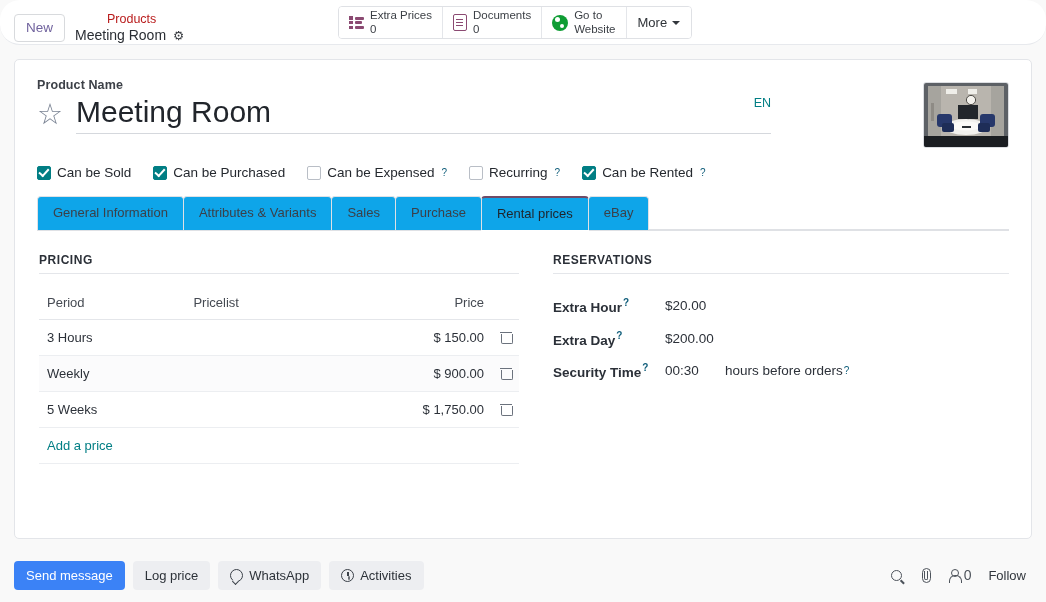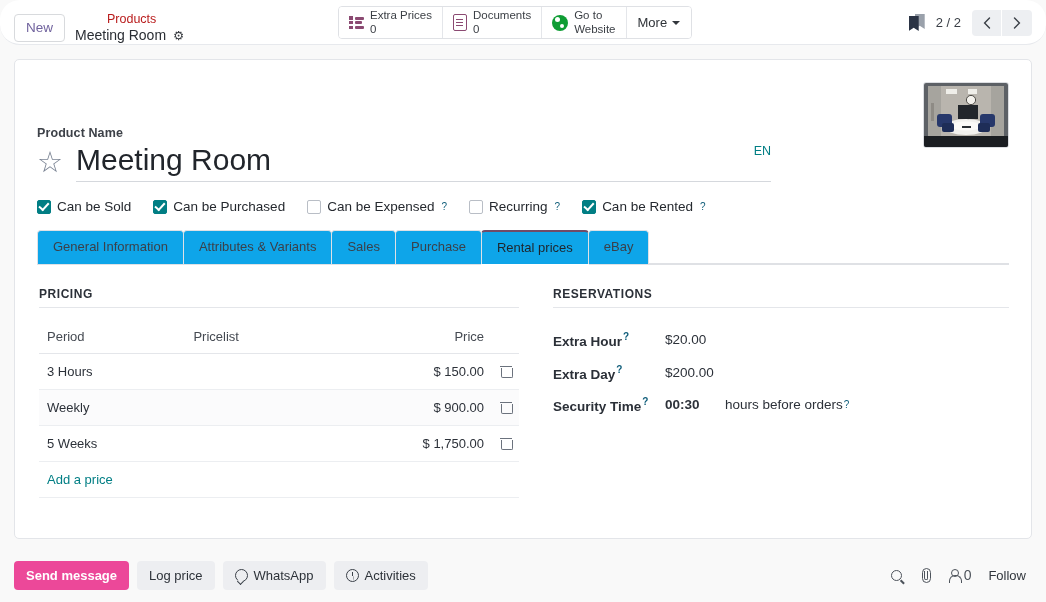--- a/index.html
+++ b/index.html
@@ -119,21 +119,21 @@
     border: 1px solid #e3e5e9;
     border-radius: 5px;
     height: 480px;
     position: relative;
     overflow: hidden;
   }
   .sheet-inner { padding: 18px 22px 0 22px; }
 
   .title-row { display: flex; justify-content: space-between; align-items: flex-start; }
   .title-left { flex: 1; max-width: 760px; }
-  .field-label { font-size: 12.5px; color: #3d4148; margin-bottom: 2px; font-weight: 600; letter-spacing: .1px; margin-top: 48px;}
+  .field-label { font-size: 12.5px; color: #3d4148; margin-bottom: 2px; font-weight: 600; letter-spacing: .1px;}
   .title-line { display: flex; align-items: center; gap: 13px; position: relative; }
   .star-icon { font-size: 29px; color: #7b8494; line-height: 1; cursor: pointer; }
   .title-input-wrap { flex: 1; position: relative; border-bottom: 1px solid #d5d8dd; padding-bottom: 3px; max-width: 695px;}
   .title-input {
     font-size: 30px; color: #21252b; border: none; outline: none; width: 100%;
     font-family: "Liberation Sans", sans-serif; background: transparent; padding: 0; line-height: 1.2;
   }
   .lang-badge { color: #017e84; font-size: 12.5px; cursor: pointer; position: absolute; right: 0; top: 2px; }
   .thumb {
     width: 86px; height: 66px; border: 1px solid #dcdee2; border-radius: 3px;
@@ -203,35 +203,35 @@
     content:""; position:absolute; top:0.5px; left:-0.5px; width:12px; height:1.4px; background:#6b727d;
   }
   .td-del { width: 26px; text-align: right; padding-left: 0 !important; }
   .add-row td { padding: 11px 8px; border-bottom: 1px solid #eceef1; }
   .add-link { color: #017e84; font-size: 13px; cursor: pointer; }
 
   
   .res-field { display: flex; align-items: center; padding: 7px 0 8px 0; }
   .res-label { width: 112px; font-size: 13.5px; color: #2b3038; font-weight: 600; flex-shrink: 0; }
   .res-value { font-size: 13.5px; color: #2c3139; }
-  .res-sec-val { width: 60px; font-weight: bold; }
+  .res-sec-val { width: 60px; }
 
   
   .footer {
     position: absolute; left: 0; right: 0; bottom: 0; height: 54px;
     display: flex; align-items: center; justify-content: space-between;
     padding: 0 14px; background: #f9f9f9;
   }
   .chat-btns { display: flex; gap: 8px; }
   .cbtn {
     font-size: 13px; padding: 7px 12px; border-radius: 4px; border: none; cursor: pointer;
     background: #edeef1; color: #2d3239; display: flex; align-items: center; gap: 6px;
     font-family: "Liberation Sans", sans-serif; font-weight: 400;
   }
-  .cbtn.primary { background: #ec4899; color: #fff; font-weight: 700; }
+  .cbtn.primary { background: #3b82f6; color: #fff; font-weight: 400; }
   .follow-zone { display: flex; align-items: center; gap: 17px; padding-right: 6px; }
   .fz-icon { color: #4d535b; font-size: 14px; cursor: pointer; display: flex; align-items: center; gap: 4px; }
   .follow-link { font-size: 13px; color: #31363d; cursor: pointer; }
   .mag { display:inline-block; width:11px; height:11px; border:1.5px solid #4d535b; border-radius:50%; position:relative; }
   .mag::after { content:""; position:absolute; right:-4px; bottom:-3px; width:5px; height:1.6px; background:#4d535b; transform:rotate(45deg); }
   .clip { display:inline-block; width:13px; height:14px; position:relative; }
   .clip::before {
     content:""; position:absolute; left:3px; top:0; width:7px; height:13px;
     border:1.5px solid #4d535b; border-radius:5px;
   }
@@ -294,39 +294,20 @@
         <span class="stat-label">Website</span>
       </span>
     </div>
 
     <div class="more-btn">
       <span>More</span>
       <span class="caret"></span>
     </div>
   </div>
 
-  <div class="pager-zone">
-    <span class="bookmark-icon">
-      <span></span>
-        <span class="front"></span>
-    </span>
-    <span class="pager-count">2 / 2</span>
-    <span class="pager-btns">
-      <button class="pager-btn prev">
-        <svg width="8" height="12" viewBox="0 0 8 12">
-            <path d="M6.5 1 L1.6 6 L6.5 11" stroke="#3a3f46" stroke-width="1.4" fill="none" stroke-linecap="round"></path>
-          </svg>
-      </button>
-      <button class="pager-btn next">
-        <svg width="8" height="12" viewBox="0 0 8 12">
-            <path d="M1.5 1 L6.4 6 L1.5 11" stroke="#3a3f46" stroke-width="1.4" fill="none" stroke-linecap="round"></path>
-          </svg>
-      </button>
-    </span>
-  </div>
 </div>
 
 <div class="sheet-wrap">
   <div class="sheet">
     <div class="sheet-inner">
 
       <div class="title-row">
         <div class="title-left">
           <div class="field-label">Product Name</div>
           <div class="title-line">

